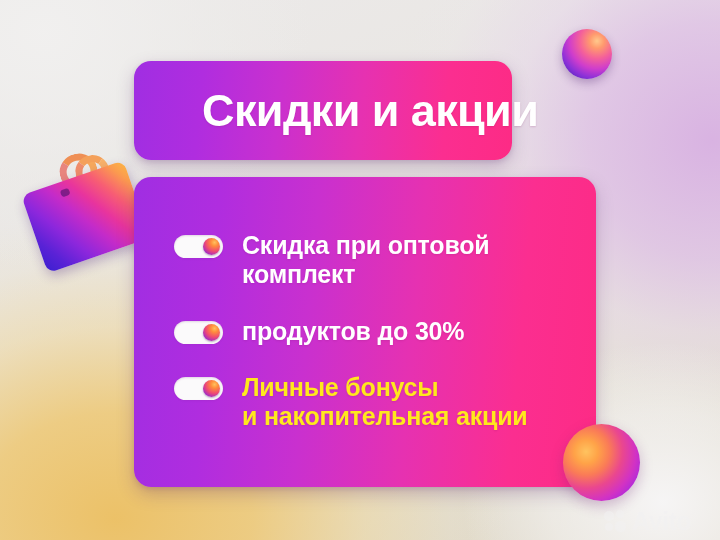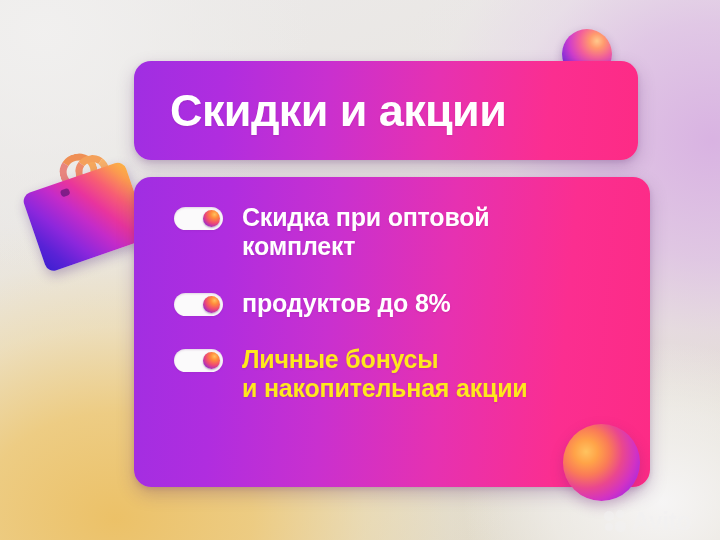--- a/index.html
+++ b/index.html
@@ -60,38 +60,38 @@
         #b02ddf 18%,
         #c930cf 38%,
         #e631b1 60%,
         #fb2e90 82%,
         #fd2b85 100%);
     box-shadow:0 7px 17px rgba(90,40,110,0.26), 0 2px 5px rgba(90,40,110,0.14);
   }
 
   .title-card{
     left:134px; top:61px;
-    width:504px; height:99px;
-    display:flex; align-items:center;
+    width:378px; height:99px;
+    display:flex; align-items:center;padding-left:32px;
   }
   .title-text{
     margin-left:36px;
     color:#ffffff;
     font-size:45px;
     font-weight:bold;
     letter-spacing:-0.6px;
     line-height:1;
     white-space:nowrap;
     text-shadow:0 1px 2px rgba(120,20,90,0.18);
   }
 
   .list-card{
     left:134px; top:177px;
-    width:516px; height:310px;
-    padding:26px 24px 0 40px;
+    width:462px; height:310px;
+    padding:54px 24px 0 40px;
   }
 
   
   .feature-row{
     display:flex;
     align-items:flex-start;
     margin-bottom:27px;
   }
   .feature-row:last-child{ margin-bottom:0; }
 
@@ -266,21 +266,21 @@
         <div>Скидка при оптовой</div>
         <div>комплект</div>
       </div>
     </div>
 
     <div class="feature-row">
       <div class="toggle">
         <div class="toggle-knob"></div>
       </div>
       <div class="feature-text text-white">
-        <div>продуктов до 8%</div>
+        <div>продуктов до 30%</div>
       </div>
     </div>
 
     <div class="feature-row">
       <div class="toggle">
         <div class="toggle-knob"></div>
       </div>
       <div class="feature-text text-yellow">
         <div>Личные бонусы</div>
         <div>и накопительная акции</div>

